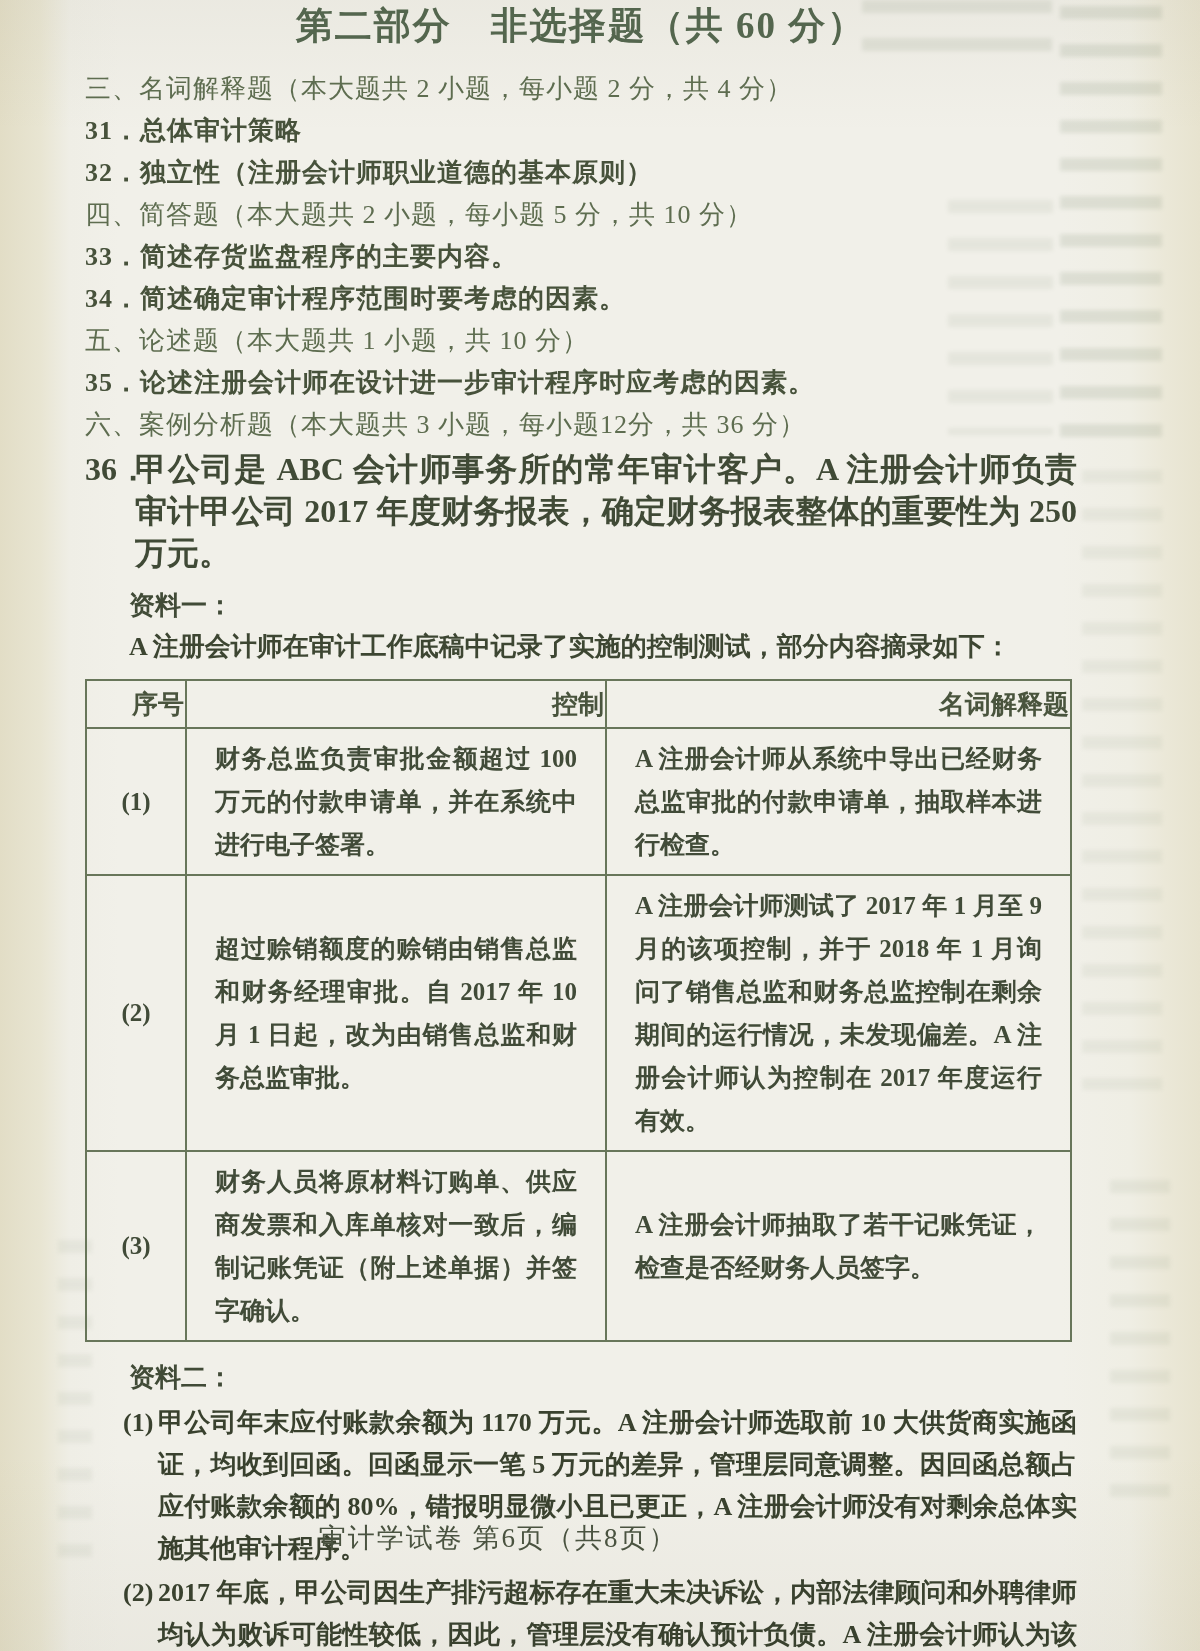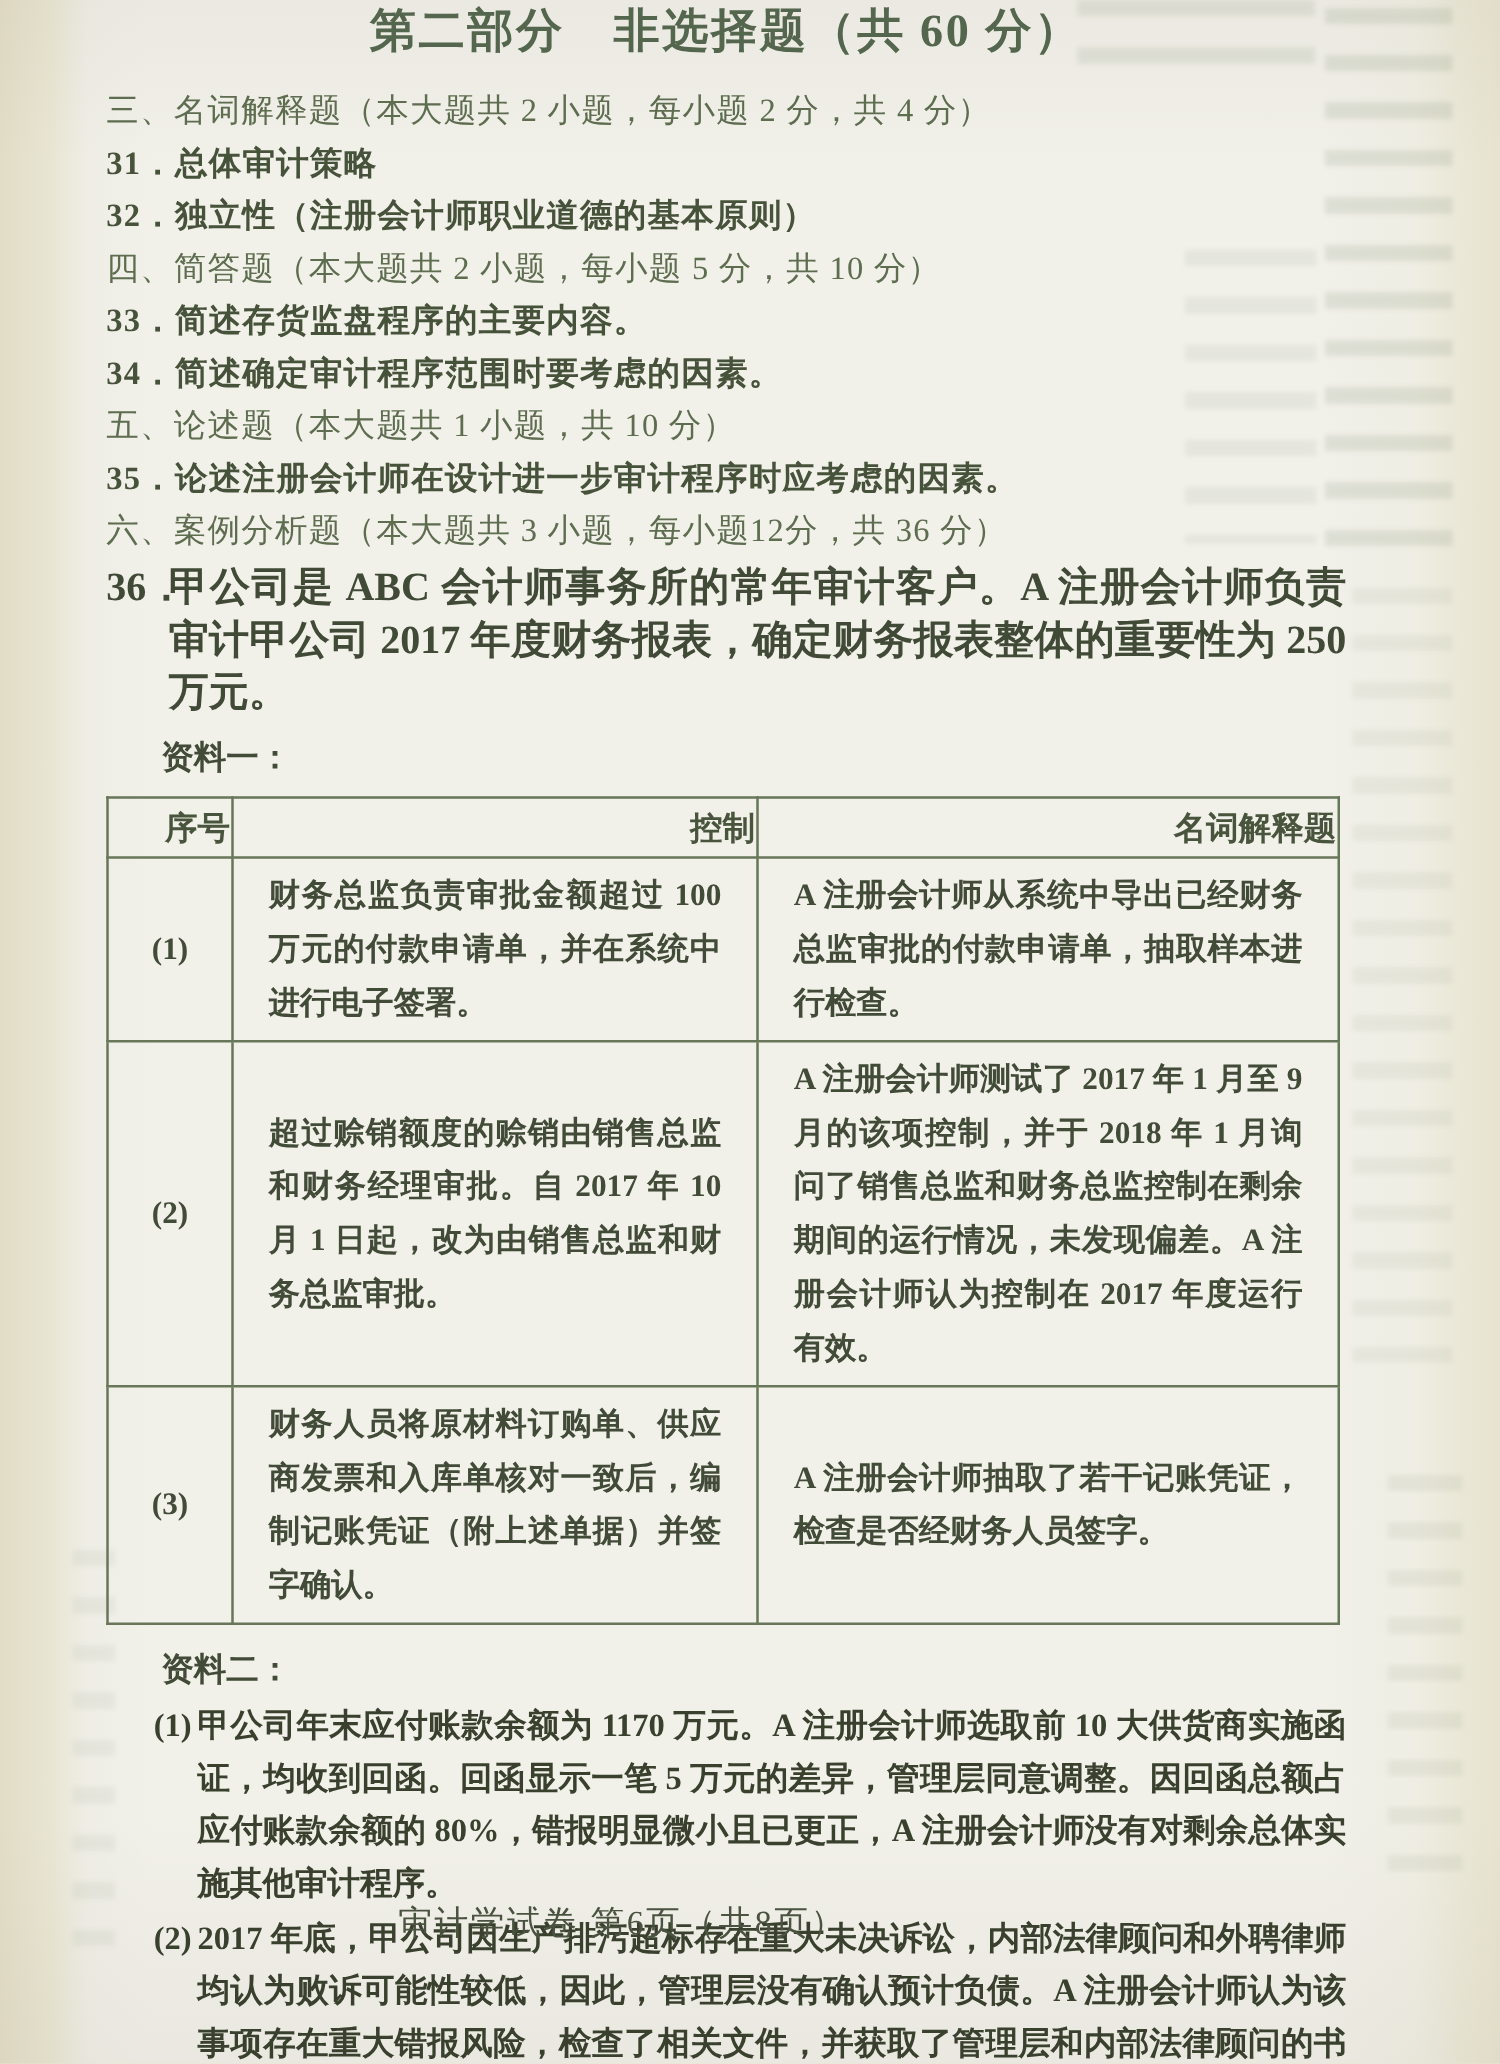--- a/index.html
+++ b/index.html
@@ -108,20 +108,21 @@
   <div class="q">35．论述注册会计师在设计进一步审计程序时应考虑的因素。</div>
 
   <div class="sec">六、案例分析题（本大题共 3 小题，每小题12分，共 36 分）</div>
 
   <div class="case">
     <span class="no">36．</span>
     <span>甲公司是 ABC 会计师事务所的常年审计客户。A 注册会计师负责审计甲公司 2017 年度财务报表，确定财务报表整体的重要性为 250 万元。</span>
   </div>
 
   <div class="mat-label">资料一：</div>
+  <div class="mat-intro">A 注册会计师在审计工作底稿中记录了实施的控制测试，部分内容摘录如下：</div>
 
   <table class="ctl">
     <colgroup>
         <col class="c-no">
         <col class="c-ctl">
         <col class="c-tst">
       </colgroup>
     <tbody>
         <tr>
       <th>序号</th>

